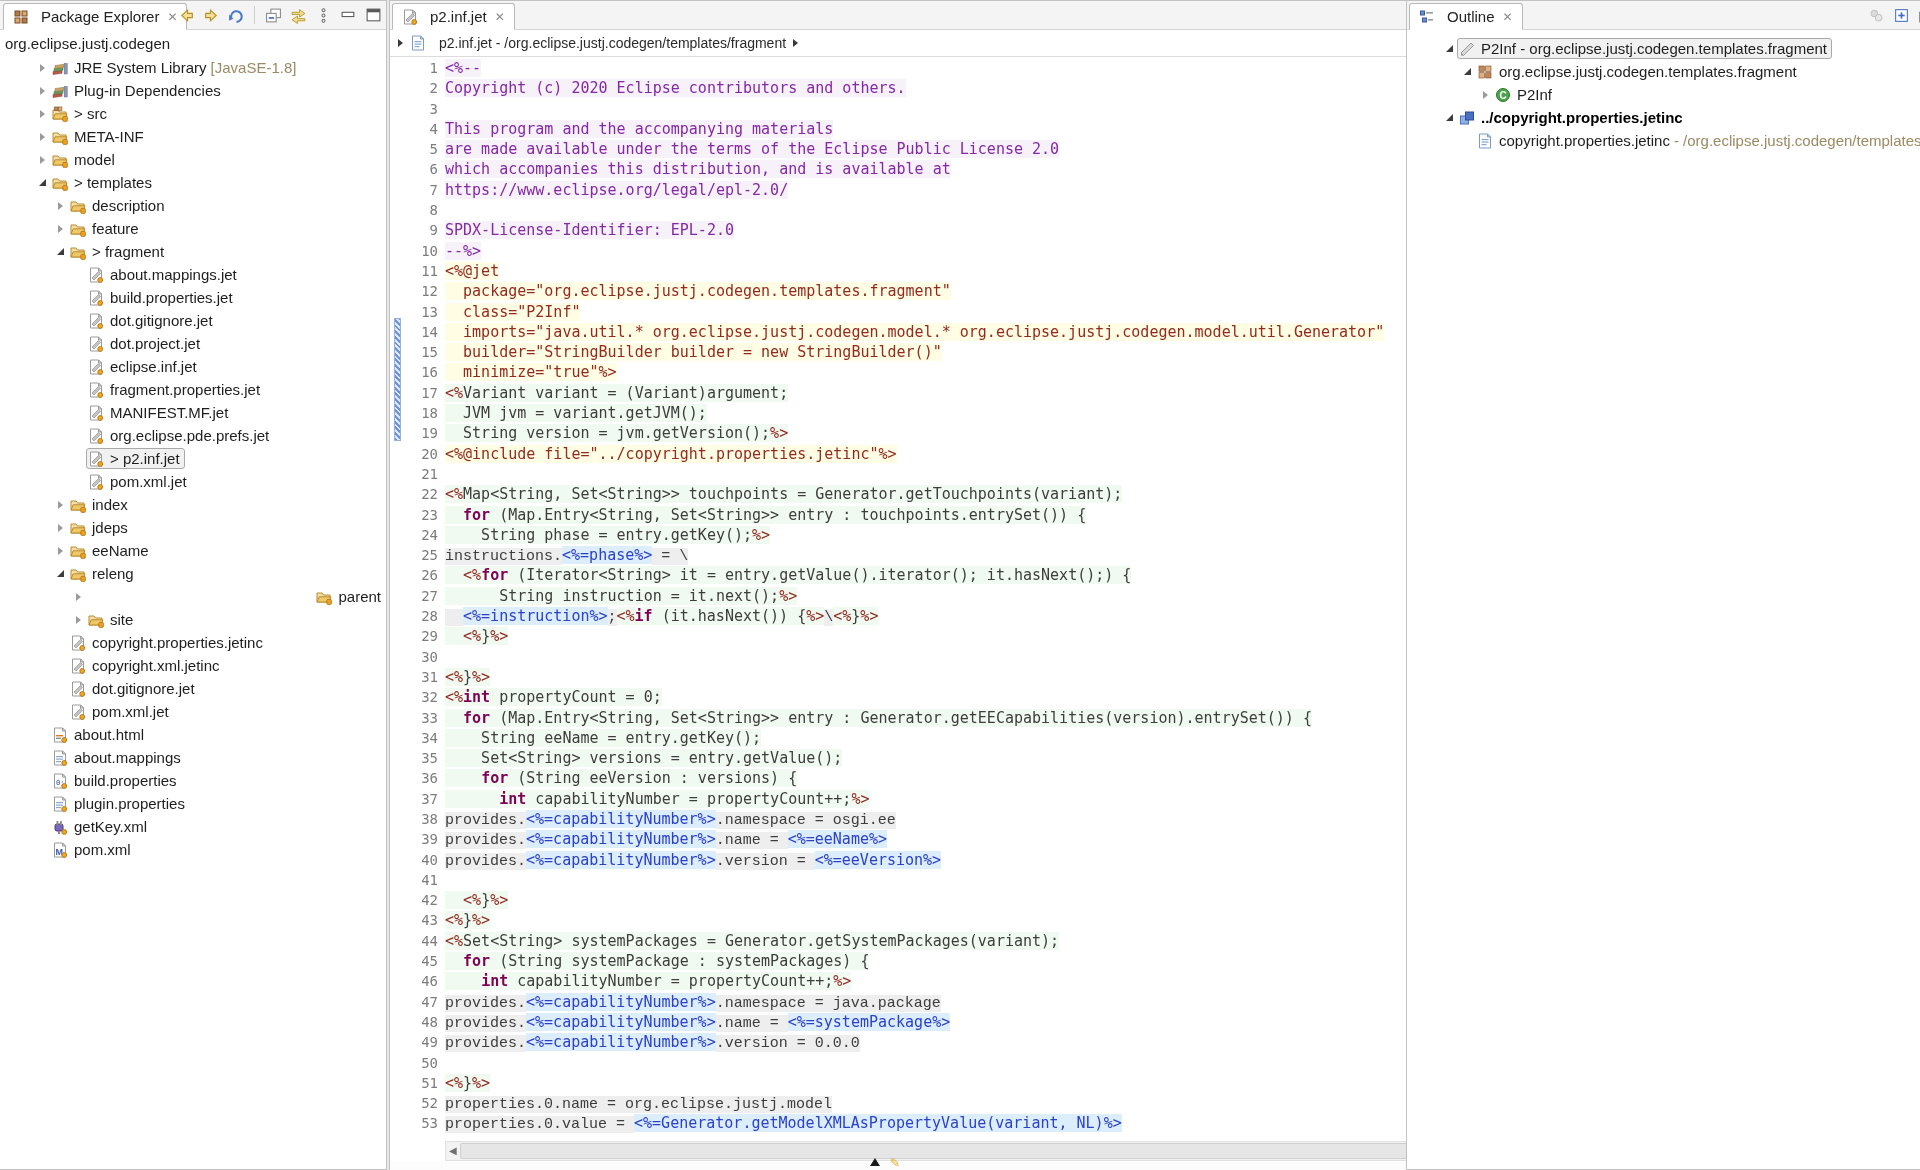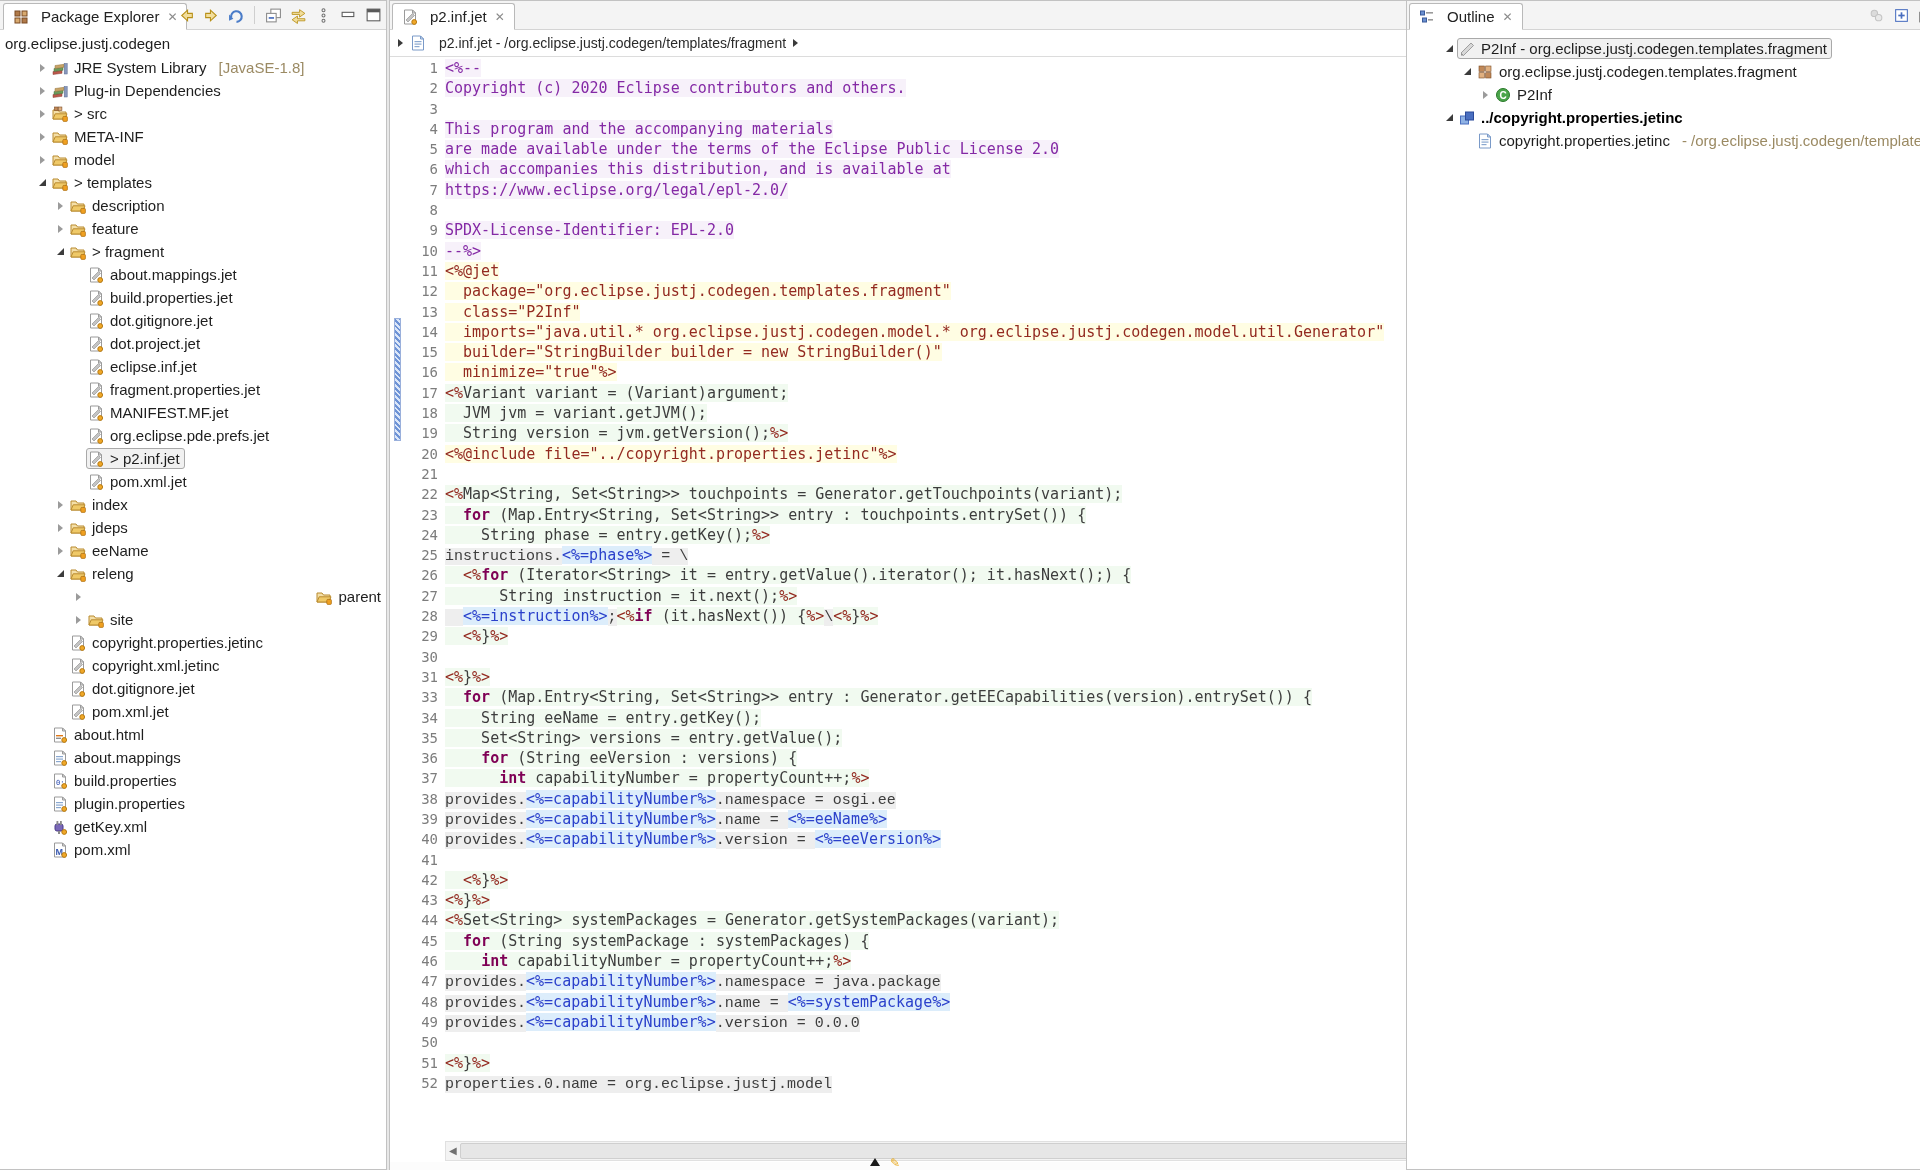--- a/index.html
+++ b/index.html
@@ -30,21 +30,21 @@
   .row { height:23px; display:flex; align-items:center; white-space:nowrap; }
   .arr { width:16px; flex:none; display:inline-flex; align-items:center; justify-content:center; }
   .arr.c::before { content:""; width:0; height:0; border-left:5px solid #9b9b9b; border-top:4px solid transparent; border-bottom:4px solid transparent; }
   .arr.e::before { content:""; width:0; height:0; border-bottom:7px solid #3c3c3c; border-left:7px solid transparent; }
   .inner { display:inline-flex; align-items:center; padding:1px 4px 1px 1px; border:1px solid transparent; border-radius:3px; }
   .row.selected > .inner { background:#f1f1f1; border-color:#a9a9a9; }
   .ic { width:17px; height:16px; flex:none; margin-right:5px; }
   .ic svg { width:16px; height:16px; display:block; }
   .lbl { color:#1e1e1e; }
   .lbl.bold { font-weight:bold; color:#000; }
-  .sfx { color:#9b8a63; margin-left:12px; }
+  .sfx { color:#9b8a63; margin-left:4px; }
 
   
   #breadcrumb { position:absolute; left:0; right:0; top:29px; height:27px; background:#fff; border-bottom:1px solid #dcdcdc; display:flex; align-items:center; padding-left:8px; gap:7px; font-size:14px; color:#2a2a2a; }
   .bc-arrow { width:0; height:0; border-left:5px solid #3a3a3a; border-top:4px solid transparent; border-bottom:4px solid transparent; }
   #code-area { position:absolute; left:0; right:17px; top:57px; height:1077px; overflow:hidden; background:#fff; }
   .codeline { position:relative; height:20.3px; line-height:20.3px; white-space:pre; font-family:"DejaVu Sans Mono", monospace; font-size:15px; }
   .codeline .ln { position:absolute; left:12px; width:36px; text-align:right; color:#7d7d7d; font-size:14px; }
   .codeline .ctext { position:absolute; left:55px; }
   .s-c  { color:#8429a5; background:#f7f1fa; }
   .s-d  { color:#932a20; background:#fffde3;margin-top:35px; }
@@ -695,40 +695,42 @@
         <div class="codeline"><span class="ln">22</span><span class="ctext"><span class="s-jd">&lt;%</span><span class="s-j">Map&lt;String, Set&lt;String&gt;&gt; touchpoints = Generator.getTouchpoints(variant);</span></span></div>
         <div class="codeline"><span class="ln">23</span><span class="ctext"><span class="s-j">  </span><span class="s-k">for</span><span class="s-j"> (Map.Entry&lt;String, Set&lt;String&gt;&gt; entry : touchpoints.entrySet()) {</span></span></div>
         <div class="codeline"><span class="ln">24</span><span class="ctext"><span class="s-j">    String phase = entry.getKey();</span><span class="s-jd">%&gt;</span></span></div>
         <div class="codeline"><span class="ln">25</span><span class="ctext"><span class="s-t">instructions.</span><span class="s-e">&lt;%=phase%&gt;</span><span class="s-t"> = \</span></span></div>
         <div class="codeline"><span class="ln">26</span><span class="ctext"><span class="s-j">  </span><span class="s-jd">&lt;%</span><span class="s-k">for</span><span class="s-j"> (Iterator&lt;String&gt; it = entry.getValue().iterator(); it.hasNext();) {</span></span></div>
         <div class="codeline"><span class="ln">27</span><span class="ctext"><span class="s-j">      String instruction = it.next();</span><span class="s-jd">%&gt;</span></span></div>
         <div class="codeline"><span class="ln">28</span><span class="ctext"><span class="s-t">  </span><span class="s-e">&lt;%=instruction%&gt;</span><span class="s-t">;</span><span class="s-jd">&lt;%</span><span class="s-k">if</span><span class="s-j"> (it.hasNext()) {</span><span class="s-jd">%&gt;</span><span class="s-t">\</span><span class="s-jd">&lt;%</span><span class="s-j">}</span><span class="s-jd">%&gt;</span></span></div>
         <div class="codeline"><span class="ln">29</span><span class="ctext"><span class="s-j">  </span><span class="s-jd">&lt;%</span><span class="s-j">}</span><span class="s-jd">%&gt;</span></span></div>
         <div class="codeline"><span class="ln">30</span><span class="ctext"></span></div>
         <div class="codeline"><span class="ln">31</span><span class="ctext"><span class="s-jd">&lt;%</span><span class="s-j">}</span><span class="s-jd">%&gt;</span></span></div>
+        <div class="codeline"><span class="ln">32</span><span class="ctext"><span class="s-jd">&lt;%</span><span class="s-k">int</span><span class="s-j"> propertyCount = 0;</span></span></div>
         <div class="codeline"><span class="ln">33</span><span class="ctext"><span class="s-j">  </span><span class="s-k">for</span><span class="s-j"> (Map.Entry&lt;String, Set&lt;String&gt;&gt; entry : Generator.getEECapabilities(version).entrySet()) {</span></span></div>
         <div class="codeline"><span class="ln">34</span><span class="ctext"><span class="s-j">    String eeName = entry.getKey();</span></span></div>
         <div class="codeline"><span class="ln">35</span><span class="ctext"><span class="s-j">    Set&lt;String&gt; versions = entry.getValue();</span></span></div>
         <div class="codeline"><span class="ln">36</span><span class="ctext"><span class="s-j">    </span><span class="s-k">for</span><span class="s-j"> (String eeVersion : versions) {</span></span></div>
         <div class="codeline"><span class="ln">37</span><span class="ctext"><span class="s-j">      </span><span class="s-k">int</span><span class="s-j"> capabilityNumber = propertyCount++;</span><span class="s-jd">%&gt;</span></span></div>
         <div class="codeline"><span class="ln">38</span><span class="ctext"><span class="s-t">provides.</span><span class="s-e">&lt;%=capabilityNumber%&gt;</span><span class="s-t">.namespace = osgi.ee</span></span></div>
         <div class="codeline"><span class="ln">39</span><span class="ctext"><span class="s-t">provides.</span><span class="s-e">&lt;%=capabilityNumber%&gt;</span><span class="s-t">.name = </span><span class="s-e">&lt;%=eeName%&gt;</span></span></div>
         <div class="codeline"><span class="ln">40</span><span class="ctext"><span class="s-t">provides.</span><span class="s-e">&lt;%=capabilityNumber%&gt;</span><span class="s-t">.version = </span><span class="s-e">&lt;%=eeVersion%&gt;</span></span></div>
         <div class="codeline"><span class="ln">41</span><span class="ctext"></span></div>
         <div class="codeline"><span class="ln">42</span><span class="ctext"><span class="s-j">  </span><span class="s-jd">&lt;%</span><span class="s-j">}</span><span class="s-jd">%&gt;</span></span></div>
         <div class="codeline"><span class="ln">43</span><span class="ctext"><span class="s-jd">&lt;%</span><span class="s-j">}</span><span class="s-jd">%&gt;</span></span></div>
         <div class="codeline"><span class="ln">44</span><span class="ctext"><span class="s-jd">&lt;%</span><span class="s-j">Set&lt;String&gt; systemPackages = Generator.getSystemPackages(variant);</span></span></div>
         <div class="codeline"><span class="ln">45</span><span class="ctext"><span class="s-j">  </span><span class="s-k">for</span><span class="s-j"> (String systemPackage : systemPackages) {</span></span></div>
         <div class="codeline"><span class="ln">46</span><span class="ctext"><span class="s-j">    </span><span class="s-k">int</span><span class="s-j"> capabilityNumber = propertyCount++;</span><span class="s-jd">%&gt;</span></span></div>
         <div class="codeline"><span class="ln">47</span><span class="ctext"><span class="s-t">provides.</span><span class="s-e">&lt;%=capabilityNumber%&gt;</span><span class="s-t">.namespace = java.package</span></span></div>
         <div class="codeline"><span class="ln">48</span><span class="ctext"><span class="s-t">provides.</span><span class="s-e">&lt;%=capabilityNumber%&gt;</span><span class="s-t">.name = </span><span class="s-e">&lt;%=systemPackage%&gt;</span></span></div>
         <div class="codeline"><span class="ln">49</span><span class="ctext"><span class="s-t">provides.</span><span class="s-e">&lt;%=capabilityNumber%&gt;</span><span class="s-t">.version = 0.0.0</span></span></div>
         <div class="codeline"><span class="ln">50</span><span class="ctext"></span></div>
         <div class="codeline"><span class="ln">51</span><span class="ctext"><span class="s-jd">&lt;%</span><span class="s-j">}</span><span class="s-jd">%&gt;</span></span></div>
         <div class="codeline"><span class="ln">52</span><span class="ctext"><span class="s-t">properties.0.name = org.eclipse.justj.model</span></span></div>
+        <div class="codeline"><span class="ln">53</span><span class="ctext"><span class="s-t">properties.0.value = </span><span class="s-e">&lt;%=Generator.getModelXMLAsPropertyValue(variant, NL)%&gt;</span></span></div>
       </div>
   </div>
   <div id="vscroll">
     <span class="sbarrow" style="top:2px;">▲</span>
     <div id="vthumb"></div>
     <span class="sbarrow" style="bottom:2px;">▼</span>
   </div>
   <div id="hscroll">
     <span class="hsbarrow" style="left:3px;">◀</span>
     <div id="hthumb"></div>

